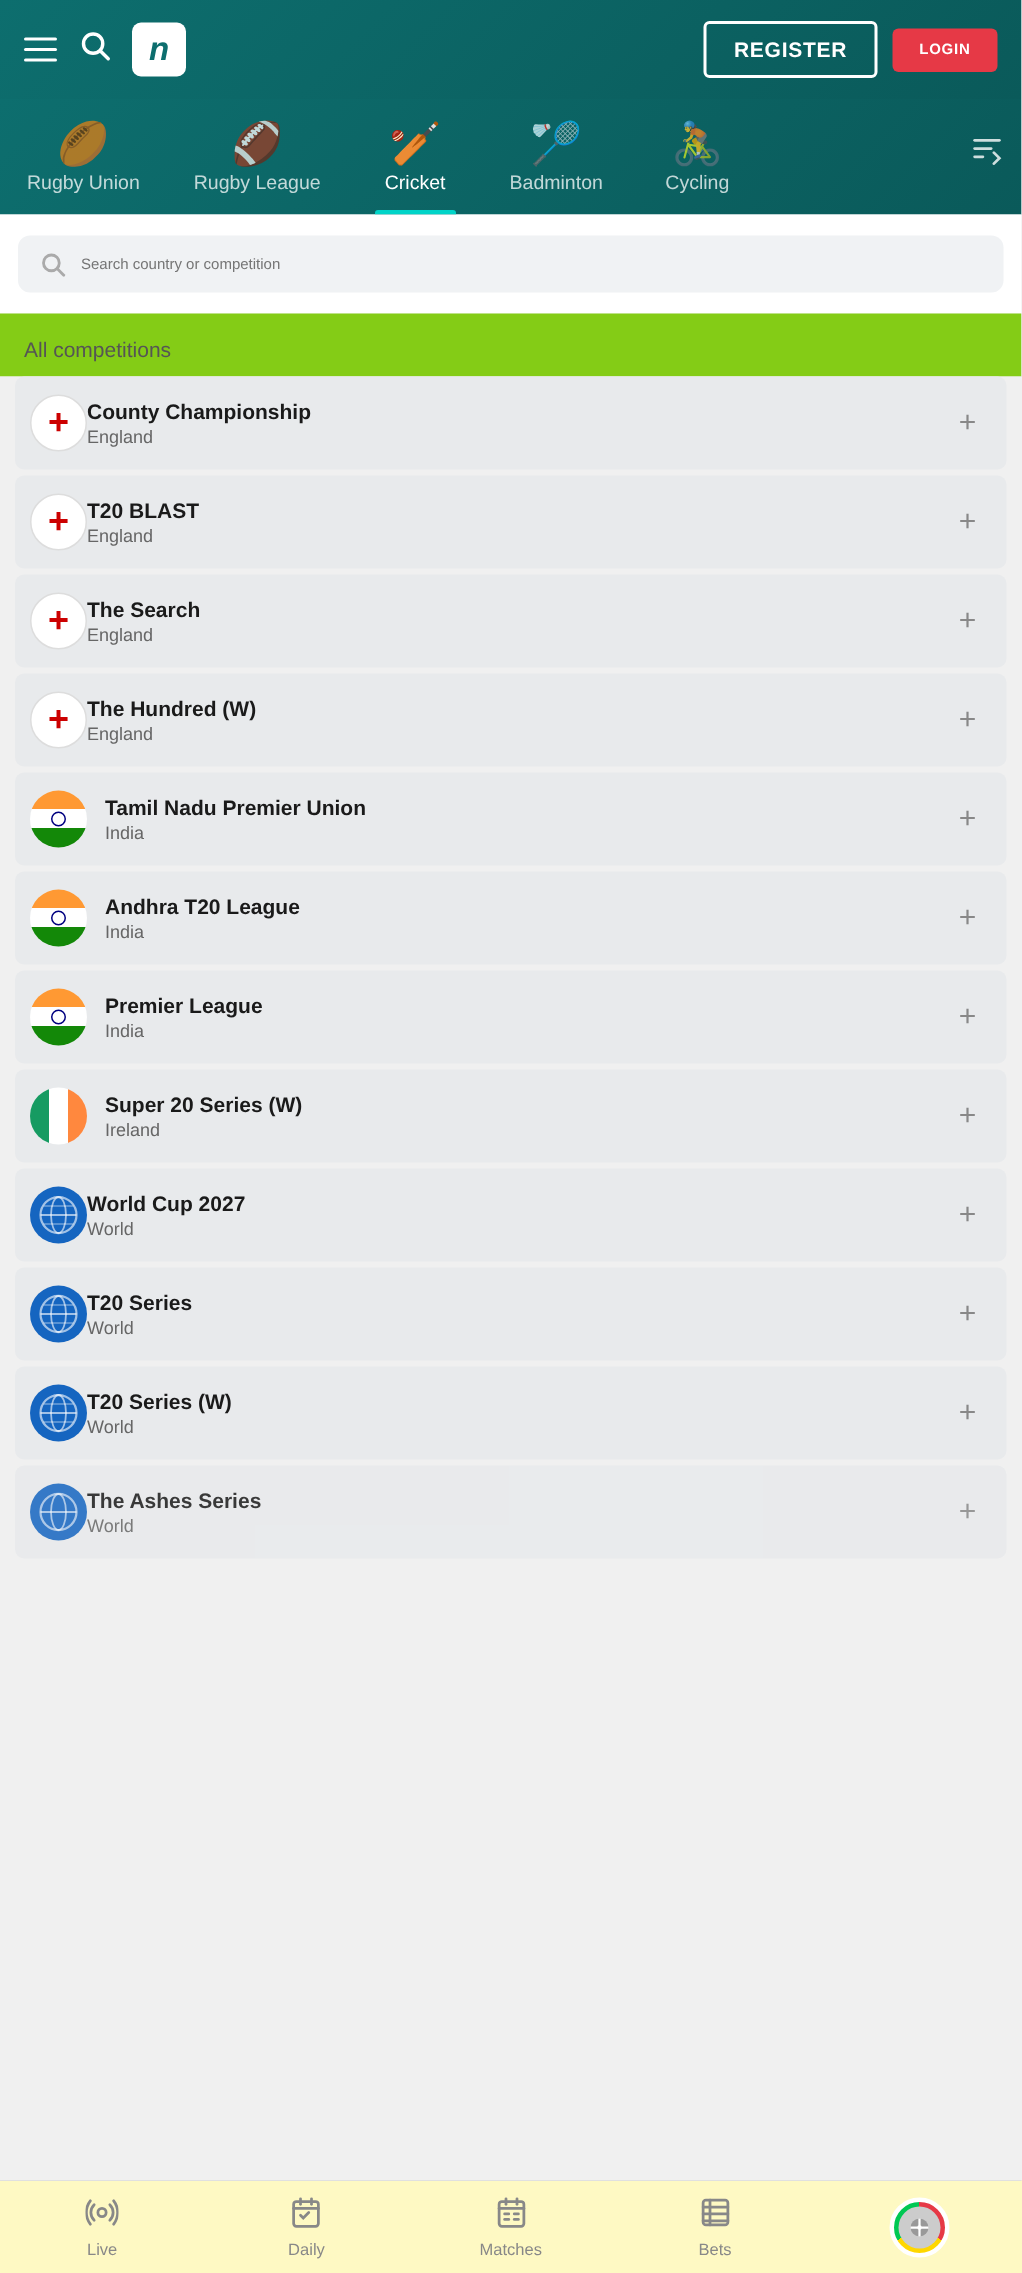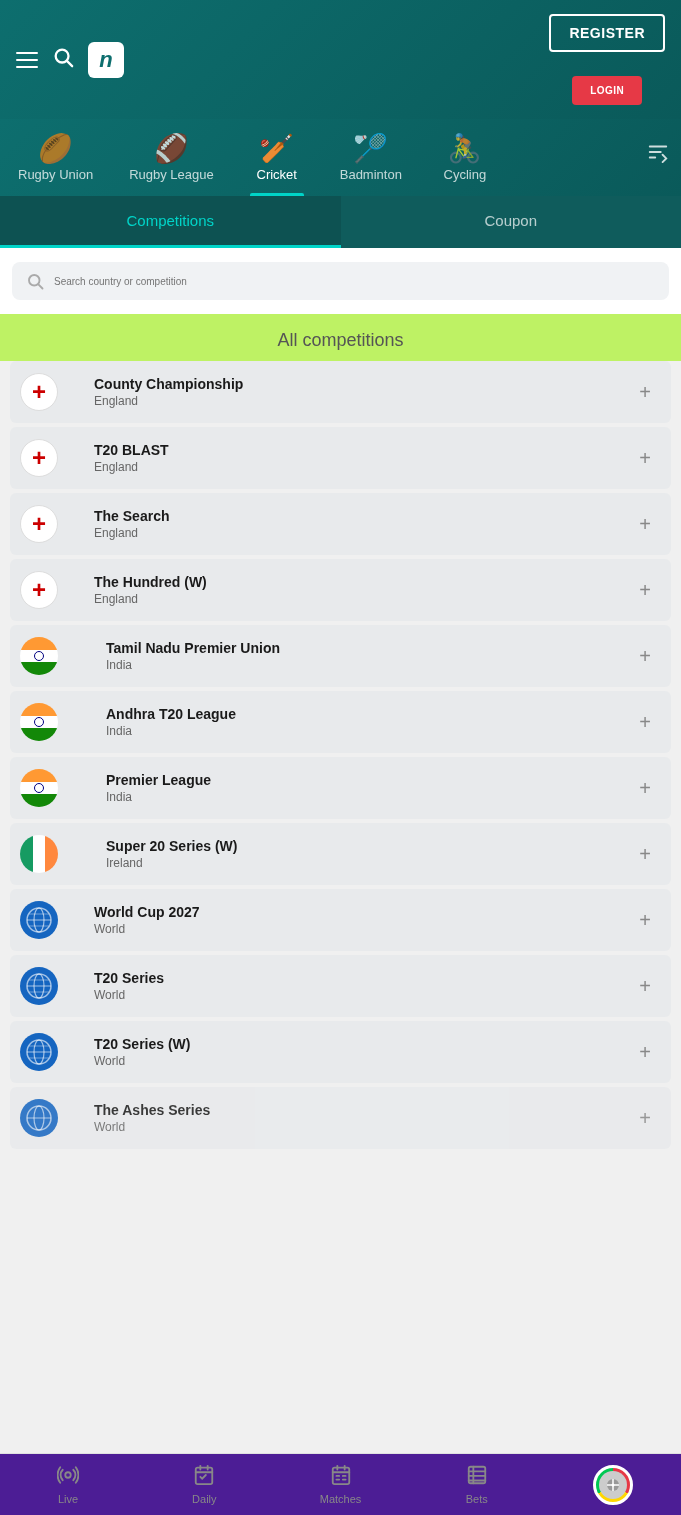--- a/index.html
+++ b/index.html
@@ -36,21 +36,21 @@
     }
     .logo {
       background: white;
       border-radius: 6px;
       width: 36px; height: 36px;
       display: flex; align-items: center; justify-content: center;
       font-weight: 900; font-size: 22px; color: #0d6e6e;
       font-style: italic;
     }
     .header-right {
-      display: flex; gap: 24px; align-items: center; flex-direction: column;
+      display: flex; gap: 10px; align-items: center;
     }
     .btn-register {
       border: 2px solid white;
       background: transparent;
       color: white;
       padding: 9px 18px;
       border-radius: 4px;
       font-weight: 600;
       font-size: 14px;
       cursor: pointer;
@@ -158,40 +158,38 @@
       background: transparent;
       font-size: 10px;
       color: #888;
       outline: none;
       flex: 1;
     }
 
     
     .section-title {
       padding: 16px 16px 10px;
-      font-size: 18px;
+      font-size: 14px;
       color: #555;
-      background: #bef264;
-      text-align: center;
+      background: #84cc16;
     }
 
     
     .competition-list {
       background: #f0f0f0;
       padding: 0 10px;
     }
     .competition-item {
       background: #e8eaec;
       border-radius: 6px;
       margin-bottom: 4px;
       display: flex;
       align-items: center;
       padding: 12px 10px;
       cursor: pointer;
-      gap: 36px;
     }
     .flag-circle {
       width: 38px;
       height: 38px;
       border-radius: 50%;
       overflow: hidden;
       display: flex;
       align-items: center;
       justify-content: center;
       margin-right: 12px;
@@ -240,21 +238,21 @@
       align-items: center;
       justify-content: center;
       overflow: hidden;
     }
 
     
     .bottom-nav {
       position: fixed;
       bottom: 0;
       width: 681px;
-      background: #4c1d95;
+      background: #fef9c3;
       border-top: 1px solid #e0e0e0;
       display: flex;
       align-items: center;
       height: 62px;
     }
     .nav-item {
       flex: 1;
       display: flex;
       flex-direction: column;
       align-items: center;
@@ -382,24 +380,20 @@
     <div class="sort-icon">
       <svg width="22" height="22" viewBox="0 0 24 24" fill="none" stroke="rgba(255,255,255,0.8)" stroke-width="2" stroke-linecap="round">
         <line x1="3" y1="6" x2="21" y2="6"></line>
         <line x1="3" y1="12" x2="15" y2="12"></line>
         <line x1="3" y1="18" x2="9" y2="18"></line>
         <polyline points="17 15 21 19 17 23" fill="none"></polyline>
       </svg>
     </div>
   </div>
 
-  <div class="sub-tabs">
-    <div class="sub-tab active">Competitions</div>
-    <div class="sub-tab">Coupon</div>
-  </div>
 
   <div class="search-bar-container">
     <div class="search-bar">
       <svg width="18" height="18" viewBox="0 0 24 24" fill="none" stroke="#aaa" stroke-width="2.5" stroke-linecap="round">
         <circle cx="11" cy="11" r="7"></circle>
         <line x1="16.5" y1="16.5" x2="22" y2="22"></line>
       </svg>
       <input class="search-bar-input" type="text" placeholder="Search country or competition" style="">
     </div>
   </div>

